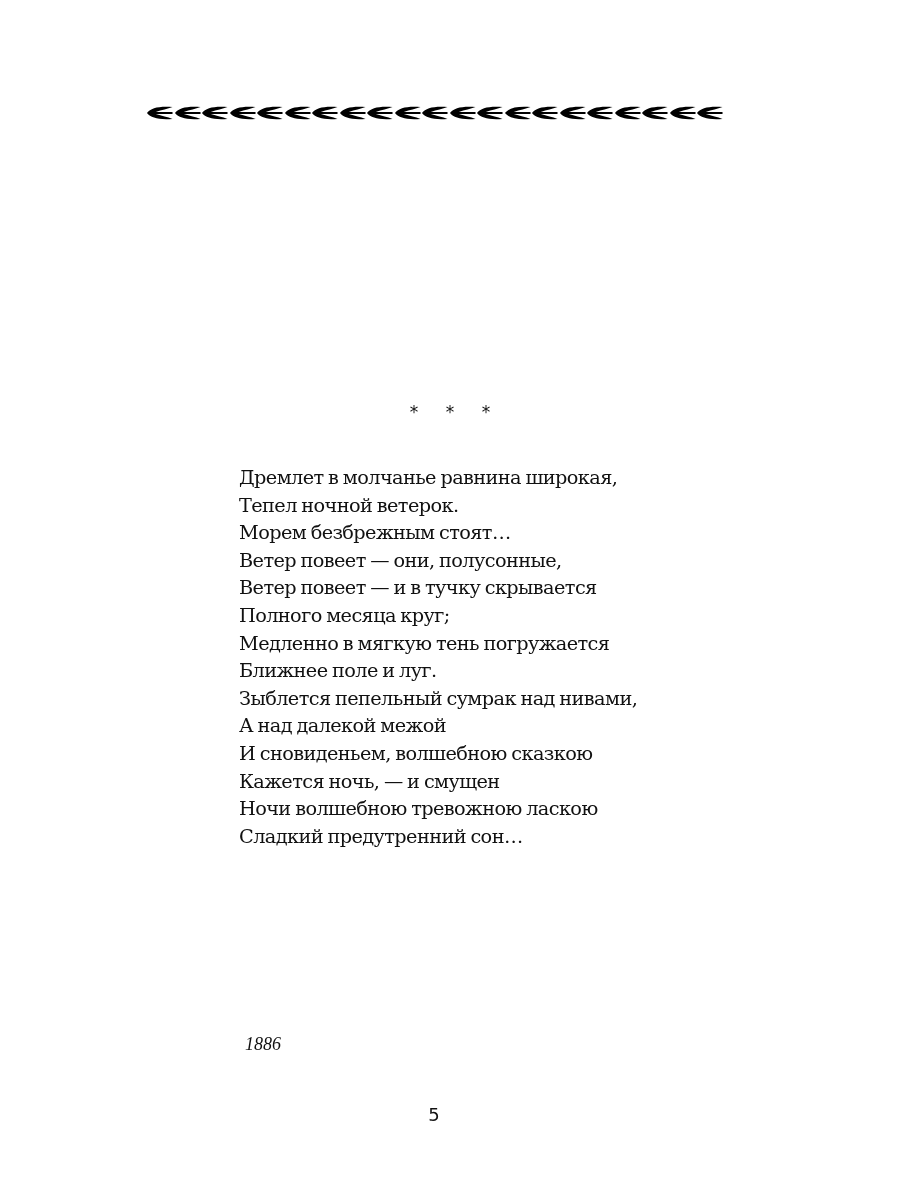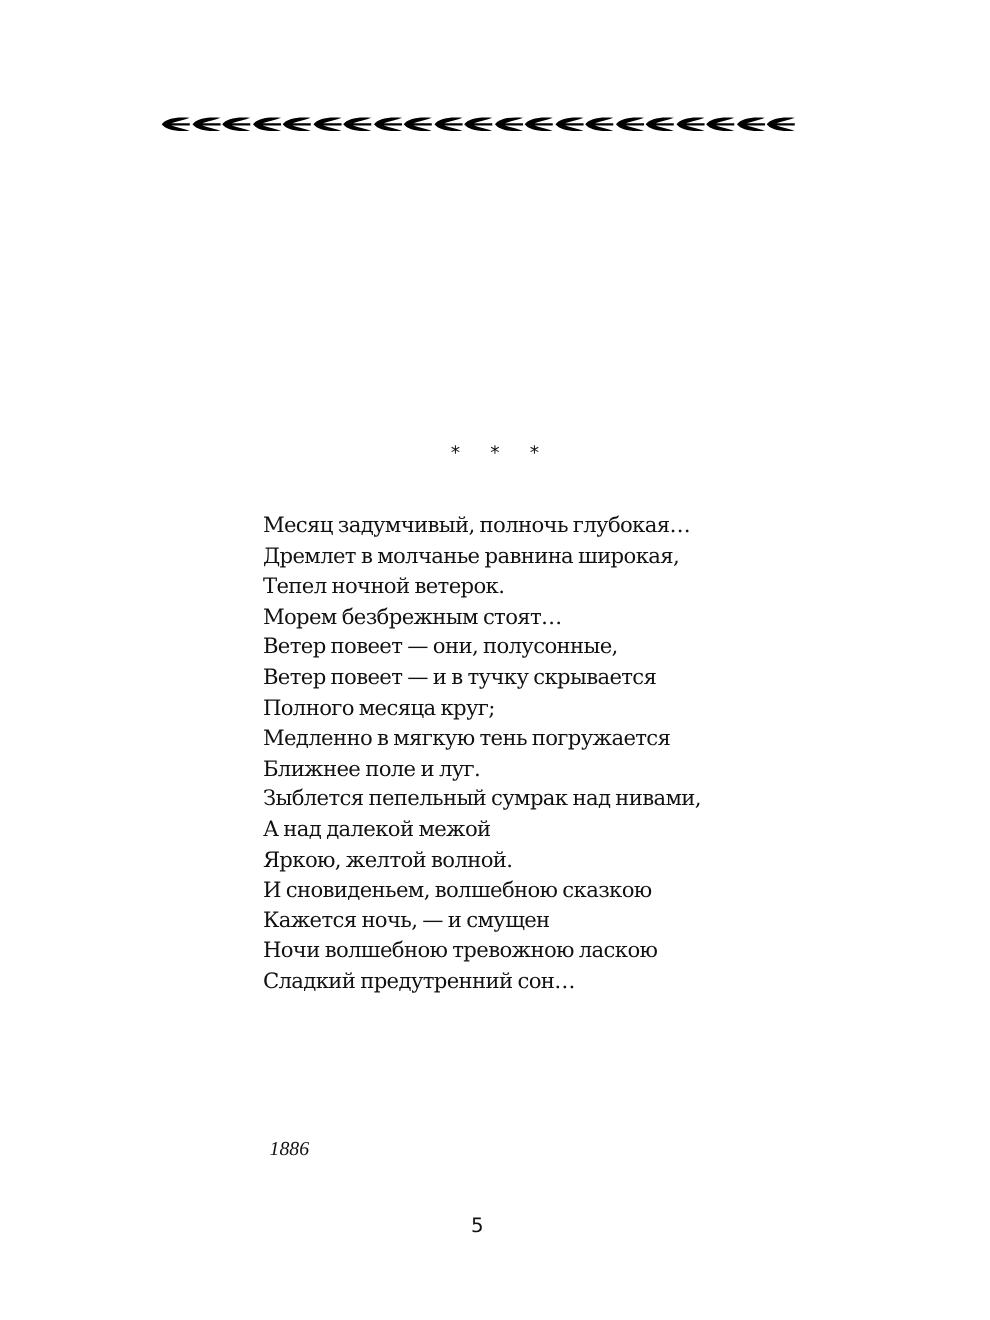--- a/index.html
+++ b/index.html
@@ -89,32 +89,30 @@
     </svg>
   </div>
 
 <div class="stars">
   <span>*</span>
   <span>*</span>
   <span>*</span>
 </div>
 
 <ul class="poem">
-  <li>Месяц задумчивый, полночь глубокая…</li>
   <li>Дремлет в молчанье равнина широкая,</li>
   <li>Тепел ночной ветерок.</li>
   <li>Морем безбрежным стоят…</li>
   <li>Ветер повеет — они, полусонные,</li>
   <li>Ветер повеет — и в тучку скрывается</li>
   <li>Полного месяца круг;</li>
   <li>Медленно в мягкую тень погружается</li>
   <li>Ближнее поле и луг.</li>
   <li>Зыблется пепельный сумрак над нивами,</li>
   <li>А над далекой межой</li>
-  <li>Яркою, желтой волной.</li>
   <li>И сновиденьем, волшебною сказкою</li>
   <li>Кажется ночь, — и смущен</li>
   <li>Ночи волшебною тревожною ласкою</li>
   <li>Сладкий предутренний сон…</li>
 </ul>
 
 <div class="date">1886</div>
 
 <div class="page-num">5</div>
 

